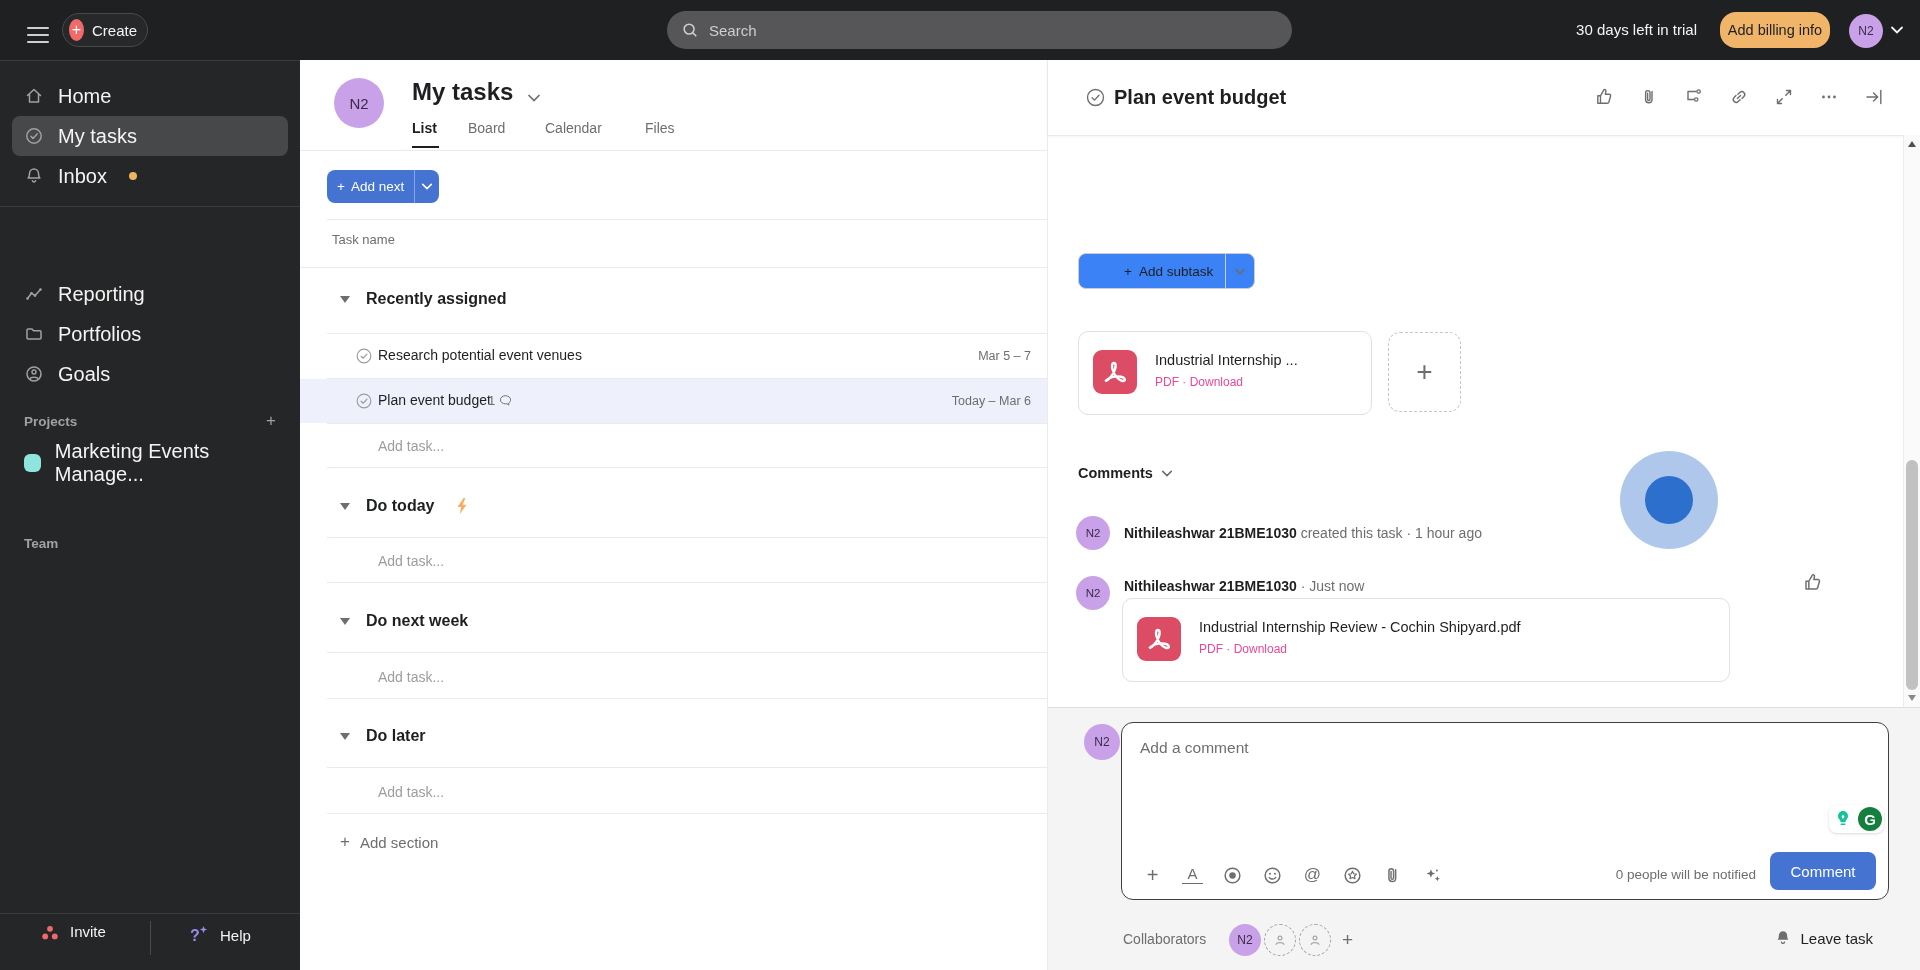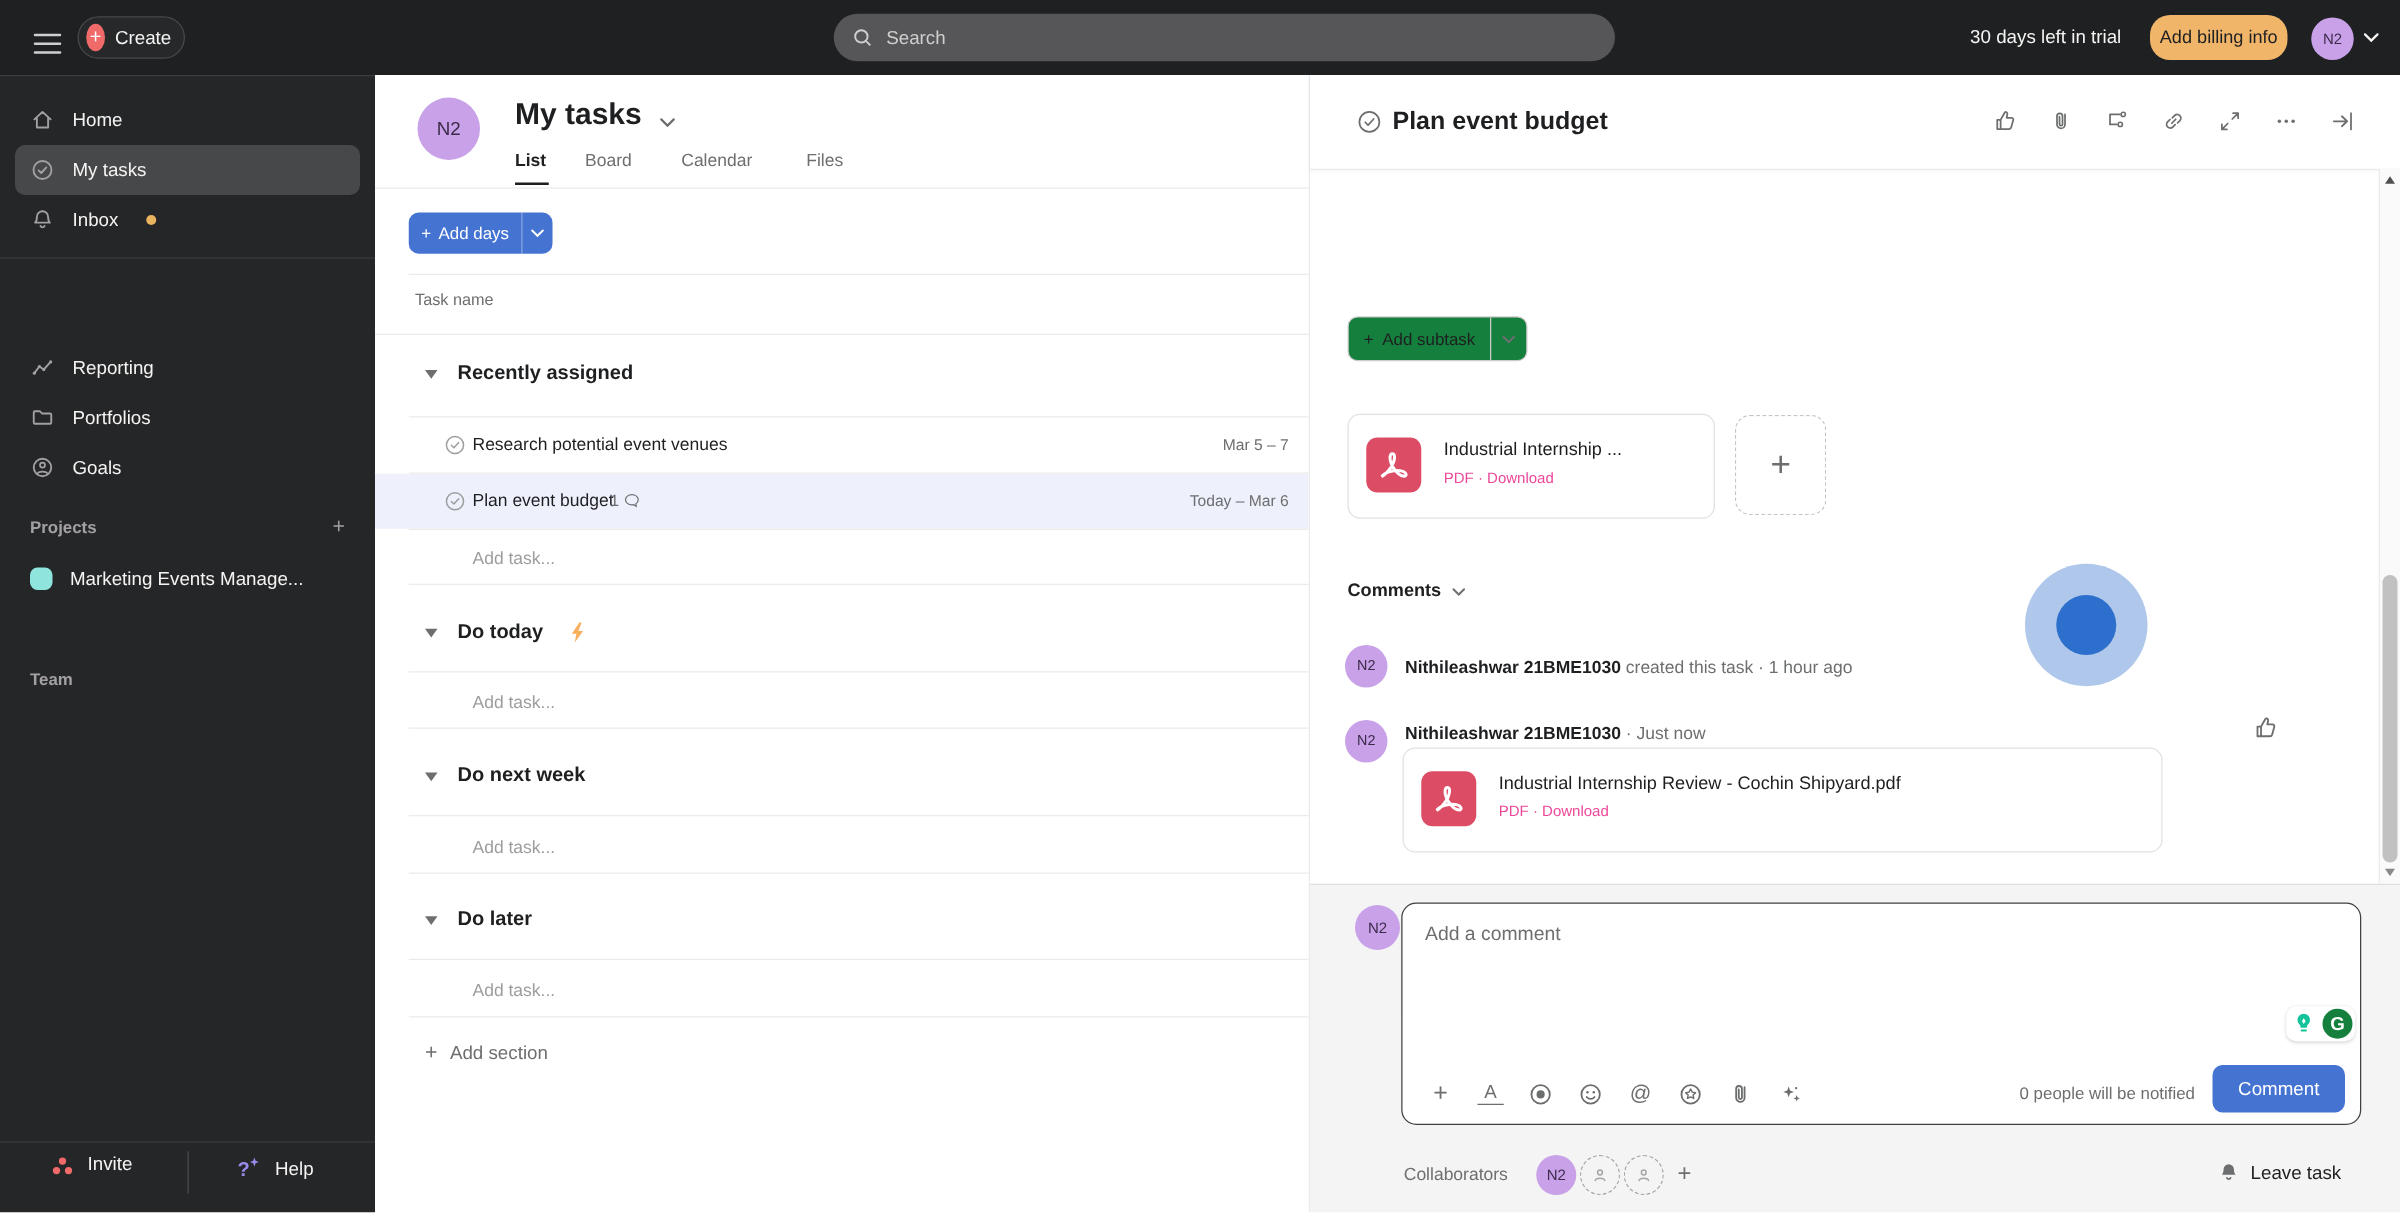--- a/index.html
+++ b/index.html
@@ -23,21 +23,21 @@
   #searchbar input::placeholder{color:#cfcfcf;}
   #trial{position:absolute;right:223px;top:21px;font-size:15px;color:#f5f4f3;}
   #billing{position:absolute;left:1720px;top:12px;width:110px;height:36px;border:none;border-radius:16px;
       background:#f1b56a;color:#1e1f21;font-size:14.5px;font-family:inherit;cursor:pointer;}
   .avatar{border-radius:50%;background:#c9a1e9;color:#3b2b49;display:flex;align-items:center;
       justify-content:center;font-size:12px;}
   
   #sidebar{position:absolute;left:0;top:60px;width:300px;height:910px;background:#252628;
       border-top:1px solid #3c3d3f;box-sizing:border-box;}
   .sb-row{position:absolute;left:12px;width:276px;height:40px;border-radius:8px;display:flex;
-      align-items:center;gap:14px;padding-left:12px;box-sizing:border-box;color:#f5f4f3;font-size:15px;cursor:pointer;}
+      align-items:center;gap:14px;padding-left:12px;box-sizing:border-box;color:#f5f4f3;font-size:20px;cursor:pointer;}
   .sb-row.sel{background:#47484a;}
   .sb-row .sbicon{color:#a2a0a2;}
   .sb-head{position:absolute;left:24px;right:24px;height:30px;display:flex;align-items:center;
       color:#a2a0a2;font-size:13.5px;font-weight:bold;}
   .sb-head .gi-plus{margin-left:auto;color:#a2a0a2;font-size:17px;font-weight:normal;cursor:pointer;}
   .gi-plus::before{content:"+";}
   .sb-div{position:absolute;left:0;width:300px;height:1px;background:#3a3b3d;}
   .teal-square{width:18px;height:18px;border-radius:6px;background:#8fe5dd;}
   .dot-amber{width:8px;height:8px;border-radius:50%;background:#eab45e;margin-left:8px;}
   
@@ -70,21 +70,21 @@
       color:#6d6e6f;font-size:15px;cursor:pointer;}
   
   #detail{position:absolute;left:1047px;top:60px;width:873px;height:910px;background:#fff;
       border-left:1px solid #e8ecee;box-sizing:border-box;}
   #dhead{position:absolute;left:0;top:0;width:100%;height:75px;border-bottom:1px solid #e8ecee;
       box-shadow:0 1px 3px rgba(0,0,0,.05);}
   #dtitle{position:absolute;left:66px;top:26px;font-size:20px;font-weight:bold;}
   .hicon{position:absolute;top:27px;color:#6d6e6f;cursor:pointer;}
   #sa{position:absolute;left:0;top:75px;width:100%;height:572px;overflow:hidden;}
   #addsub{position:absolute;left:30px;top:118px;height:34px;border:1px solid #cfcbcb;border-radius:8px;
-      display:flex;align-items:stretch;background:#15803d;cursor:pointer;}
+      display:flex;align-items:stretch;background:#3b82f6;cursor:pointer;padding-left:33px;}
   #addsub .lab{display:flex;align-items:center;gap:7px;padding:0 12px;font-size:13.5px;color:#1e1f21;}
   #addsub .chev{display:flex;align-items:center;padding:0 8px;border-left:1px solid #cfcbcb;color:#6d6e6f;}
   .filecard{border:1px solid #e3e0df;border-radius:10px;background:#fff;position:absolute;}
   .pdficon{position:absolute;left:14px;top:18px;width:44px;height:44px;border-radius:9px;background:#dc4c64;}
   .fc-title{position:absolute;left:76px;top:20px;font-size:14.5px;color:#1e1f21;white-space:nowrap;}
   .fc-meta{position:absolute;left:76px;top:43px;font-size:12px;color:#ec4899;}
   #pluscard{position:absolute;left:340px;top:197px;width:73px;height:80px;border:1.5px dashed #c8c4c4;
       border-radius:12px;display:flex;align-items:center;justify-content:center;color:#6d6e6f;
       font-size:28px;cursor:pointer;box-sizing:border-box;}
   #pluscard::before{content:"+";}
@@ -249,21 +249,21 @@
   <span class="tab active" style="left:112px;">List</span>
   <span class="tab" style="left:168px;">Board</span>
   <span class="tab" style="left:245px;">Calendar</span>
   <span class="tab" style="left:345px;">Files</span>
   <div id="tab-underline"></div>
   <div id="main-hdiv"></div>
 
   <div id="addtask">
     <span class="lab">
         <span class="gi-plus"></span>
-        <span>Add days</span>
+        <span>Add next</span>
       </span>
     <span class="chev">
         <svg width="12" height="9" viewBox="0 0 14 10">
           <path d="M2 2.5 L7 7.5 L12 2.5" fill="none" stroke="#fff" stroke-width="1.8" stroke-linecap="round"></path>
         </svg>
       </span>
   </div>
 
   <div class="row-div" style="top:159px;"></div>
   <div id="colhead">Task name</div>

